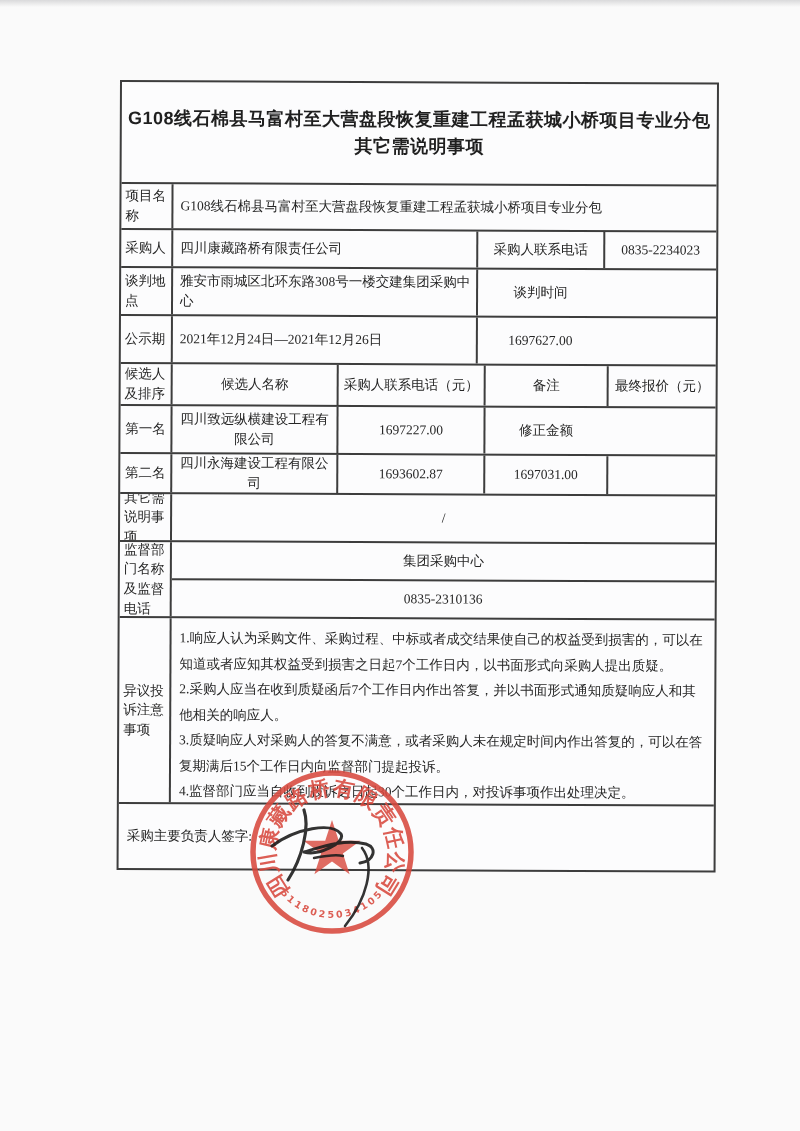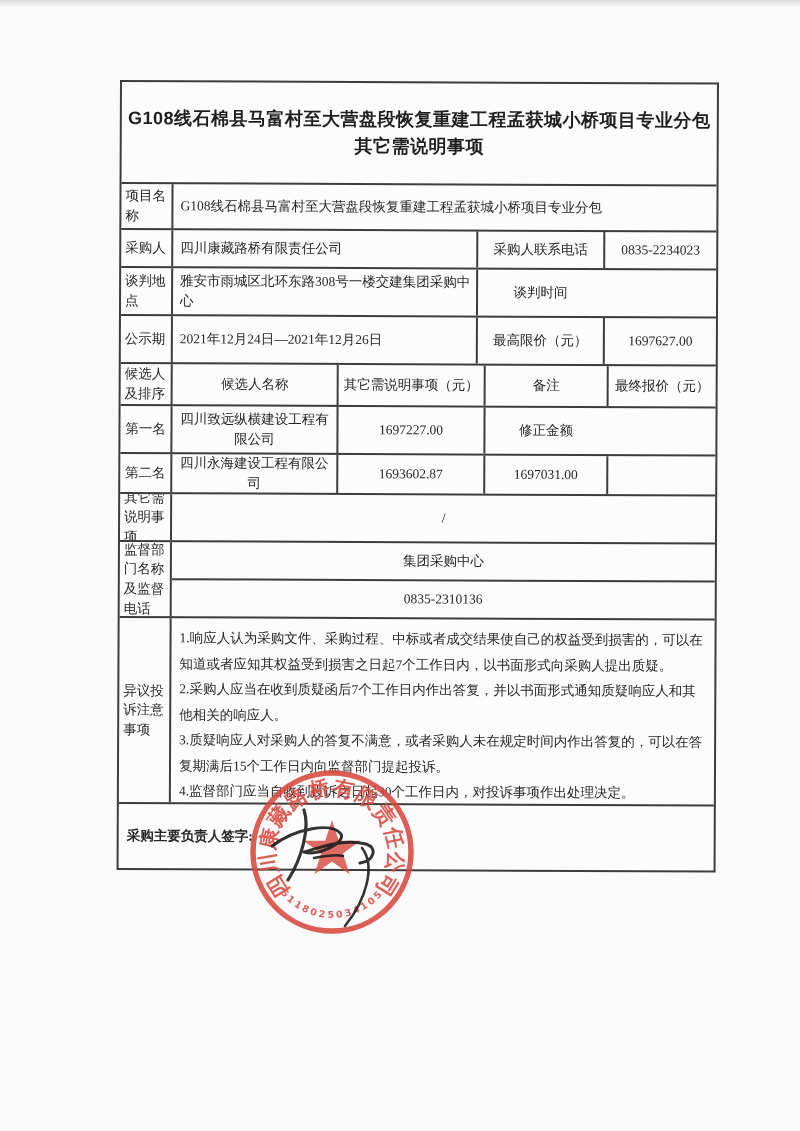--- a/index.html
+++ b/index.html
@@ -43,21 +43,21 @@
   .h40{height:40px;} .h76{height:76px;} .h186{height:186px;} .h66{height:66px;}
 
   .sup-right{display:flex;flex-direction:column;align-items:stretch;padding:0;}
   .sup-sub{flex:1;display:flex;align-items:center;justify-content:center;font-size:13.5px;}
   .sup-sub + .sup-sub{border-top:2px solid #3d3d3d;}
 
   .obj-text{display:block;padding:7px 10px 4px 8px;font-size:13.5px;line-height:25.5px;}
   .obj-text p{margin:0;}
 
   .sig-row{display:flex;}
-  .sig-cell{border-left:none;padding-left:8px;font-size:13.5px;font-weight:bold;}
+  .sig-cell{border-left:none;padding-left:8px;font-size:13.5px;}
 
   .seal{position:absolute;left:244px;top:764px;width:180px;height:195px;z-index:5;}
 </style>
 </head>
 <body>
 
 <div class="scan-edge"></div>
 
 <div class="doc-table">
 
@@ -82,28 +82,27 @@
 
   <div class="t-row g4 h48">
     <div class="cell lab">谈判地点</div>
     <div class="cell l">雅安市雨城区北环东路308号一楼交建集团采购中心</div>
     <div class="cell c">谈判时间</div>
   </div>
 
   <div class="t-row g4 h48">
     <div class="cell lab">公示期</div>
     <div class="cell l">2021年12月24日—2021年12月26日</div>
-    <div class="cell c">最高限价（元）</div>
     <div class="cell c">1697627.00</div>
   </div>
 
   <div class="t-row g5 h42">
     <div class="cell lab">候选人及排序</div>
     <div class="cell c">候选人名称</div>
-    <div class="cell c">其它需说明事项（元）</div>
+    <div class="cell c">采购人联系电话（元）</div>
     <div class="cell c">备注</div>
     <div class="cell c">最终报价（元）</div>
   </div>
 
   <div class="t-row g5 h48">
     <div class="cell c">第一名</div>
     <div class="cell c">四川致远纵横建设工程有限公司</div>
     <div class="cell c">1697227.00</div>
     <div class="cell c">修正金额</div>
   </div>

